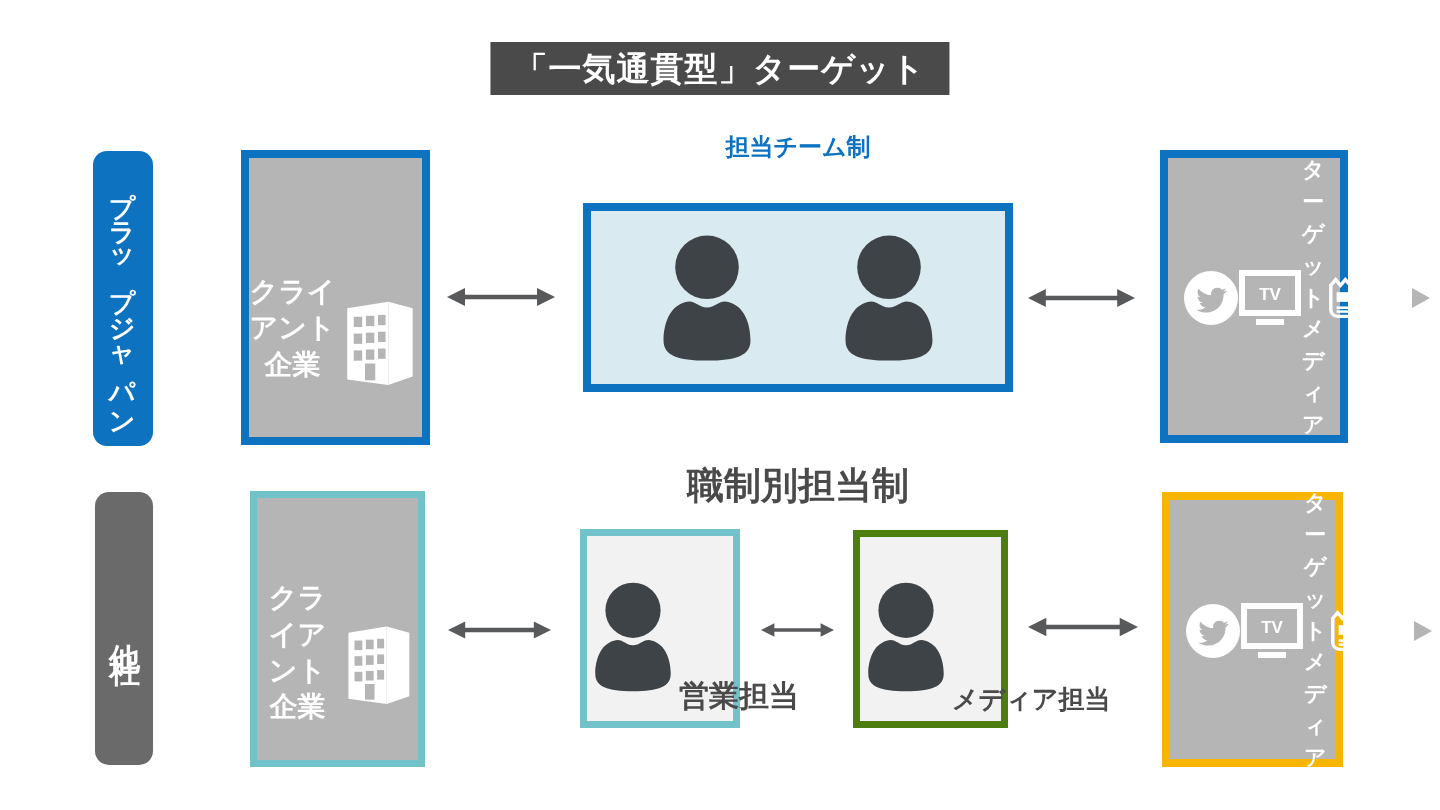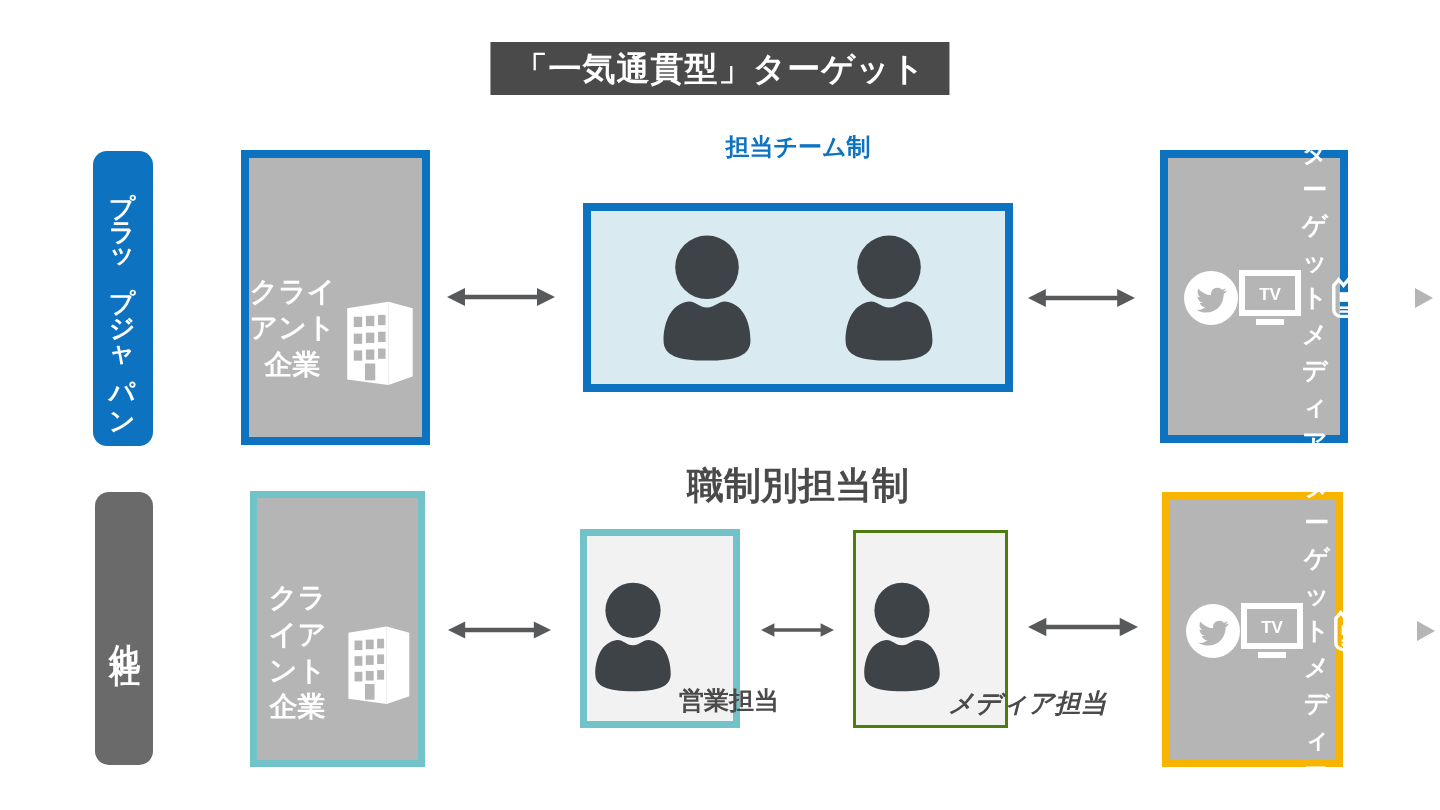--- a/index.html
+++ b/index.html
@@ -24,21 +24,21 @@
   }
   .vlabel-prap{left:93px;top:151px;width:60px;height:295px;background:#0d72c0;font-size:26px;letter-spacing:2px;}
   .vlabel-other{left:95px;top:492px;width:58px;height:273px;background:#6a6a6a;font-size:31px;letter-spacing:10px;}
 
   
   .box{box-sizing:border-box;display:flex;flex-direction:row;align-items:center;}
   .gray-fill{background:#b5b5b5;}
   .blue-border{border:8px solid #0d72c0;}
   .teal-border{border:7px solid #72c3c9;}
   .yellow-border{border:8px solid #f8b500;}
-  .yellow-border-thin{border:3px solid #4d7c0f;font-style:italic;}
+  .yellow-border-thin{border:7px solid #4d7c0f;}
 
   .client-a{left:241px;top:150px;width:189px;height:295px;padding-top:62px;}
   .client-b{left:250px;top:491px;width:175px;height:276px;padding-top:48px;}
   .client-text{color:#ffffff;font-weight:bold;font-size:28px;line-height:1.3;text-align:center;}
   .client-a .bld{margin-top:26px;}
   .client-b .bld{margin-top:22px;}
 
   
   .mid-heading{left:583px;width:430px;text-align:center;font-weight:bold;white-space:nowrap;}
   .team-heading{top:131px;color:#0d72c0;font-size:24px;}
@@ -47,29 +47,29 @@
   
   .team-box{left:583px;top:203px;width:430px;height:189px;background:#d9eaf0;
     flex-direction:row;justify-content:center;align-items:center;gap:76px;}
 
   
   .role-box{background:#f2f2f2;justify-content:flex-start;}
   .sales-box{left:580px;top:529px;width:160px;height:199px;}
   .mediarep-box{left:853px;top:530px;width:155px;height:198px;}
   .role-box .person-wrap{margin-top:16px;}
   .role-label{color:#4a4a4a;font-weight:bold;margin-top:auto;margin-bottom:4px;white-space:nowrap;}
-  .sales-box .role-label{font-size:25px;}
+  .sales-box .role-label{font-size:30px;}
   .mediarep-box .role-label{font-size:26px;}
 
   
   .media-box{padding:16px 16px 14px 16px;justify-content:space-between;}
   .media-a{left:1160px;top:150px;width:188px;height:293px;}
   .media-b{left:1162px;top:492px;width:181px;height:275px;}
   .media-row{width:100%;display:flex;justify-content:space-between;align-items:center;}
-  .media-text{color:#ffffff;font-weight:bold;font-size:25px;line-height:1.45;text-align:center;}
+  .media-text{color:#ffffff;font-weight:bold;font-size:22px;line-height:1.45;text-align:center;}
 
   .icon{display:block;}
   svg{display:block;}
   svg text{font-family:"Liberation Sans","DejaVu Sans",sans-serif;}
 </style>
 </head>
 <body>
 
 <div class="stage">
 

